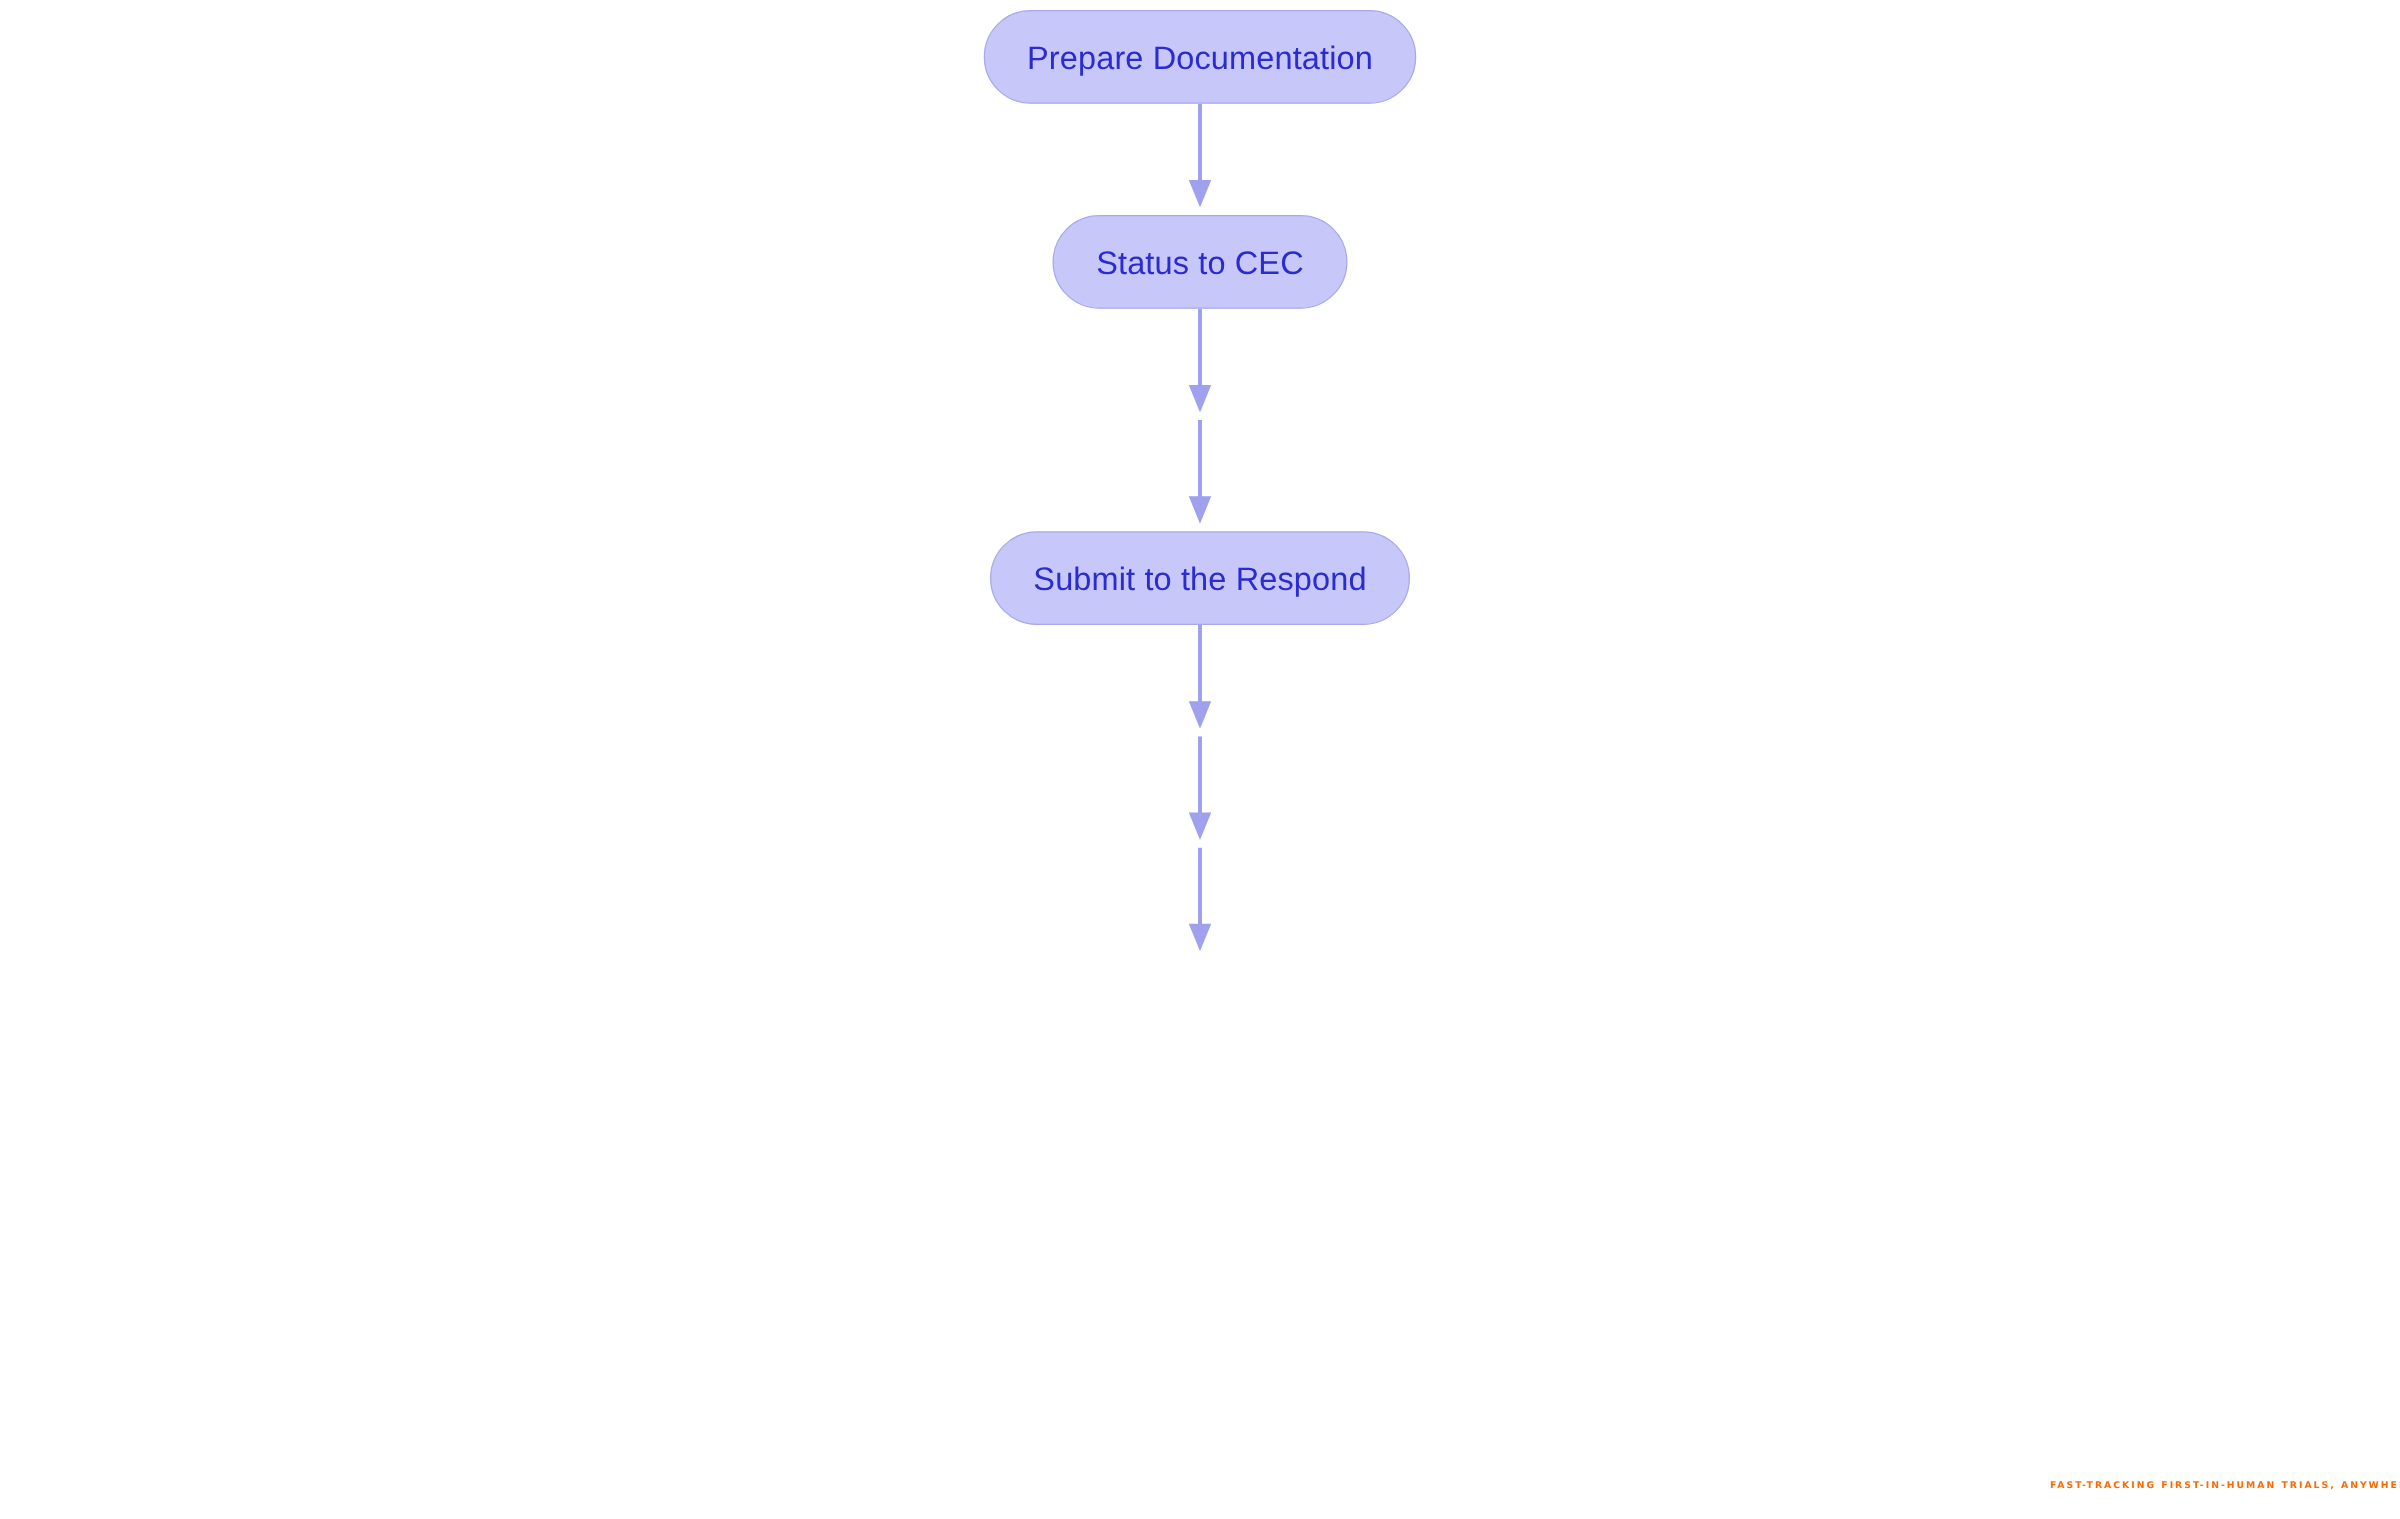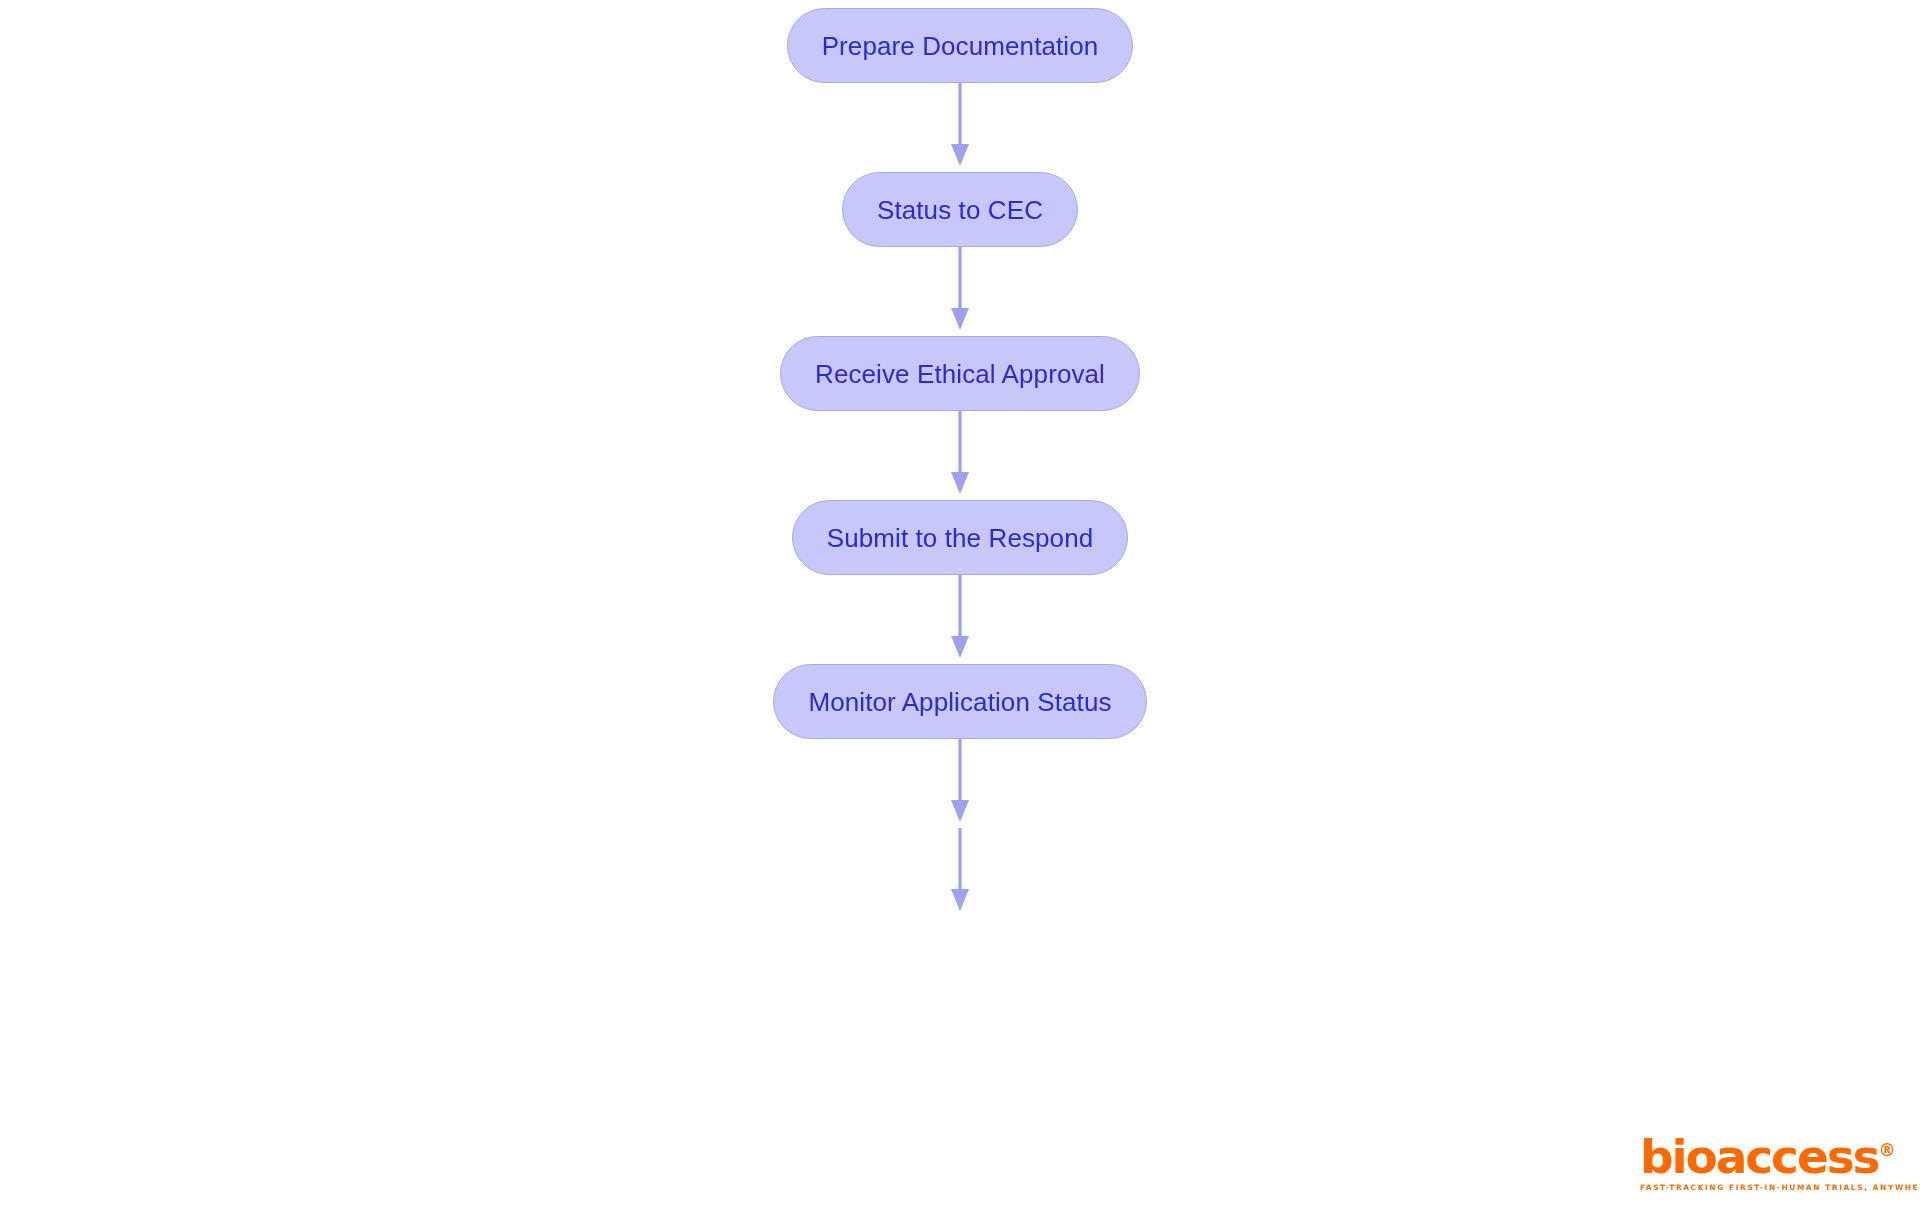--- a/index.html
+++ b/index.html
@@ -135,60 +135,49 @@
       <div class="node">
         <span>Status to CEC</span>
       </div>
     </div>
 
     <svg class="connector" viewBox="0 0 30 89">
       <line class="stem" x1="15" y1="0" x2="15" y2="64"></line>
       <polygon class="head" points="15,83 6,61 24,61"></polygon>
     </svg>
 
-    <div class="flow-step">
-      <div class="node">
-        <span>Receive Ethical Approval</span>
-      </div>
-    </div>
 
     <svg class="connector" viewBox="0 0 30 89">
       <line class="stem" x1="15" y1="0" x2="15" y2="64"></line>
       <polygon class="head" points="15,83 6,61 24,61"></polygon>
     </svg>
 
     <div class="flow-step">
       <div class="node">
         <span>Submit to the Respond</span>
       </div>
     </div>
 
     <svg class="connector" viewBox="0 0 30 89">
       <line class="stem" x1="15" y1="0" x2="15" y2="64"></line>
       <polygon class="head" points="15,83 6,61 24,61"></polygon>
     </svg>
 
-    <div class="flow-step">
-      <div class="node">
-        <span>Monitor Application Status</span>
-      </div>
-    </div>
 
     <svg class="connector" viewBox="0 0 30 89">
       <line class="stem" x1="15" y1="0" x2="15" y2="64"></line>
       <polygon class="head" points="15,83 6,61 24,61"></polygon>
     </svg>
 
 
     <svg class="connector" viewBox="0 0 30 89">
       <line class="stem" x1="15" y1="0" x2="15" y2="64"></line>
       <polygon class="head" points="15,83 6,61 24,61"></polygon>
     </svg>
 
 
   </div>
 
   <div class="brand-logo">
-    <span class="brand-wordmark"><span>bioaccess</span><span class="brand-reg">®</span></span>
     <span class="brand-tagline">FAST-TRACKING FIRST-IN-HUMAN TRIALS, ANYWHERE</span>
   </div>
 
 </div>
 
 </body></html>

